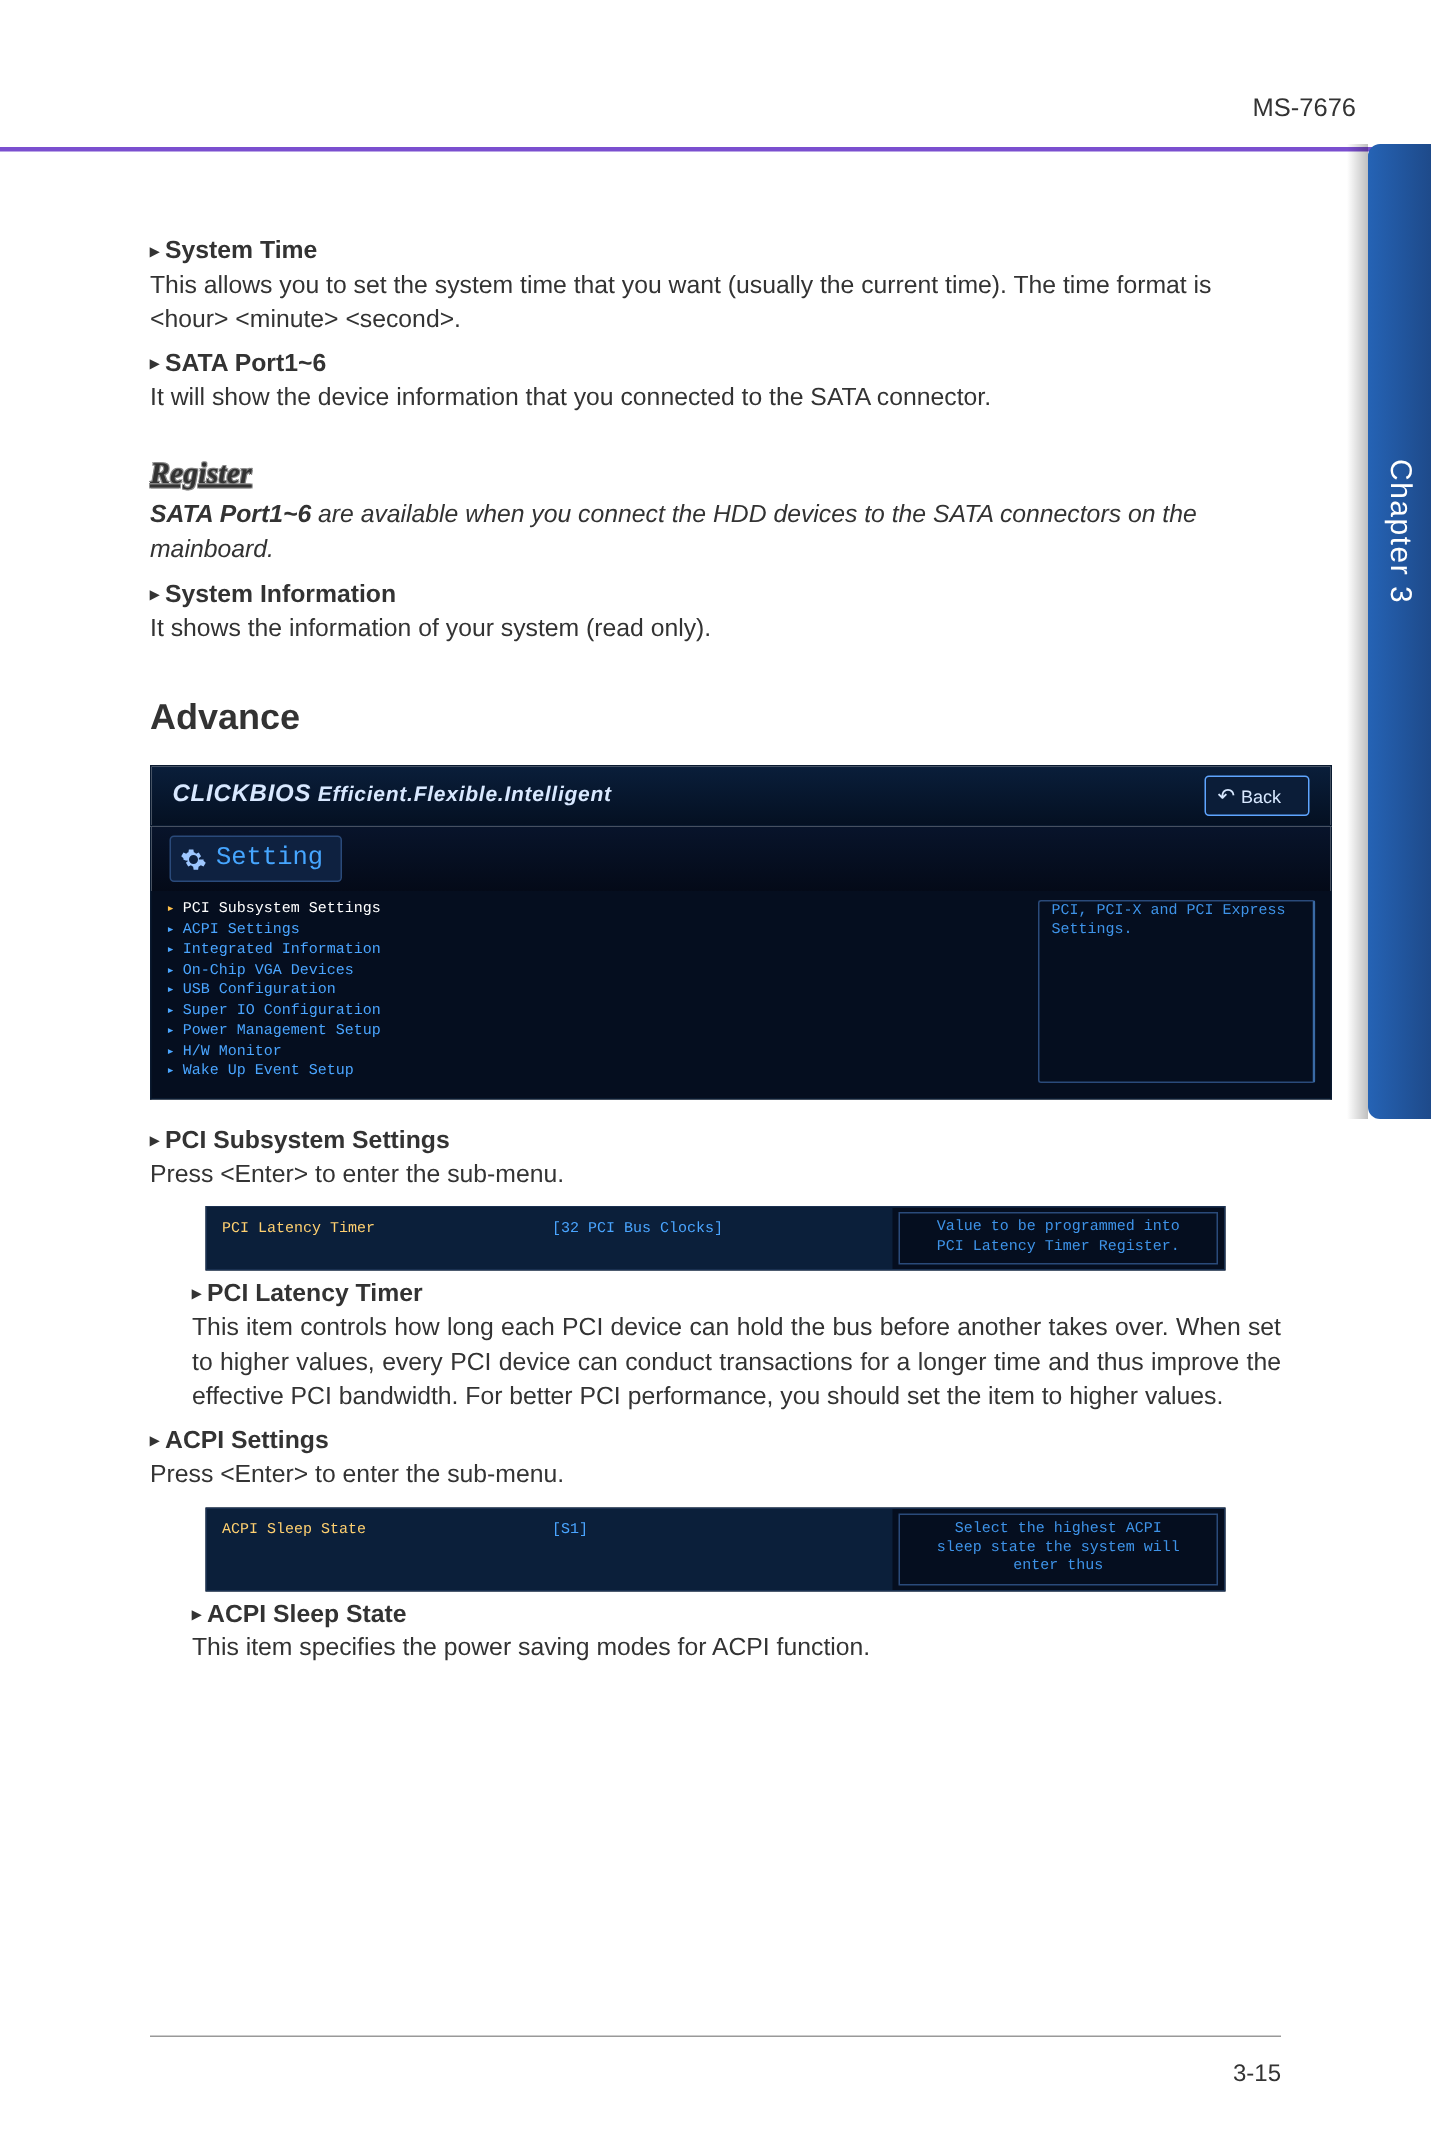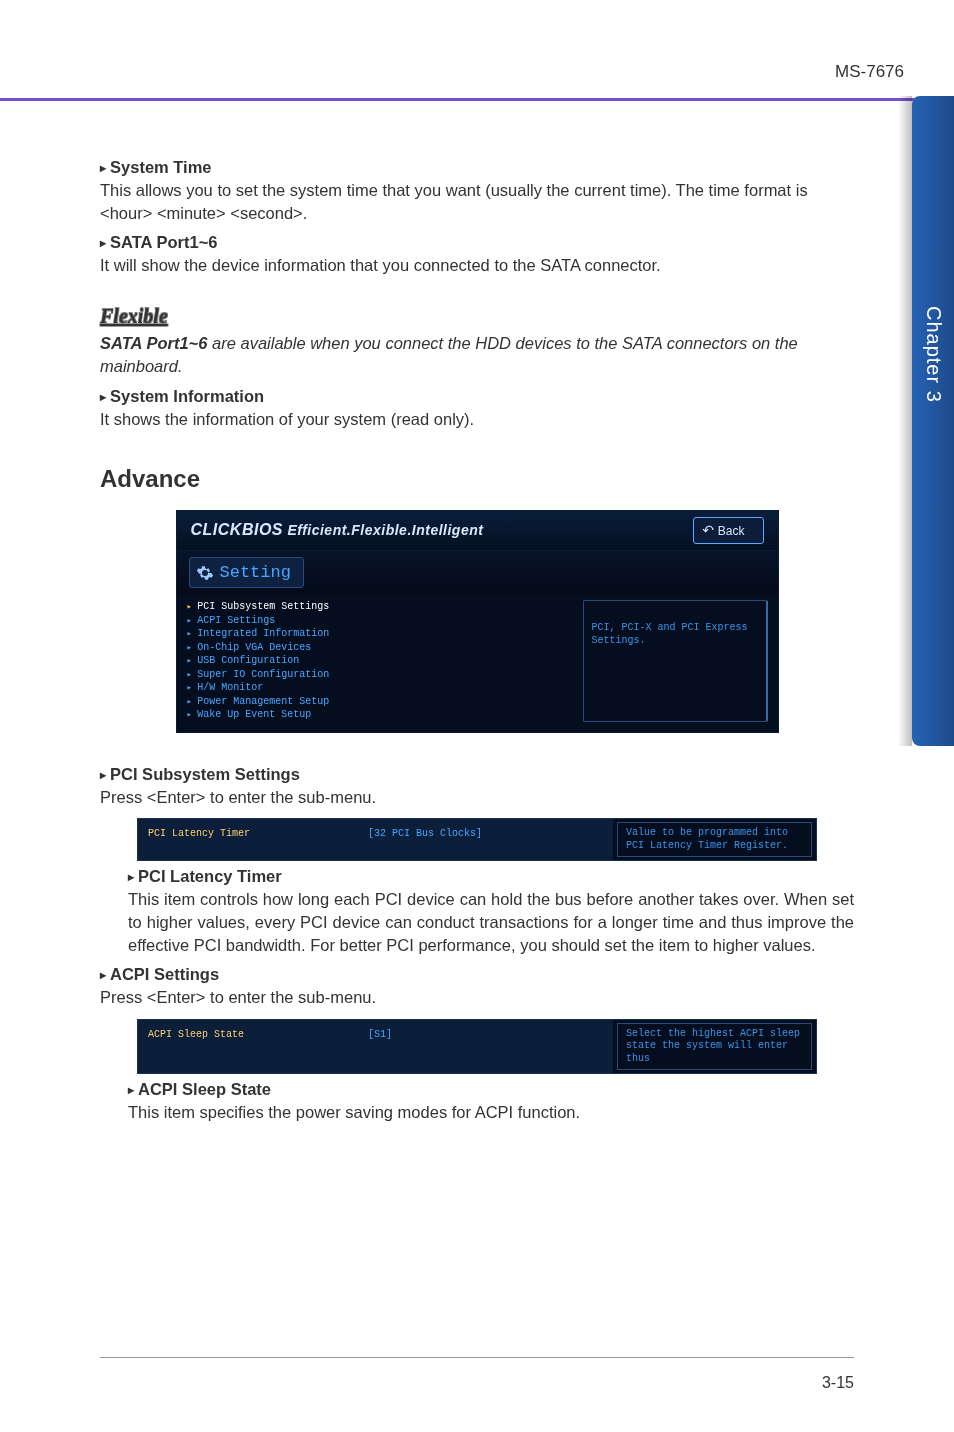--- a/index.html
+++ b/index.html
@@ -94,22 +94,22 @@
   .italic-line b {
     font-weight: bold;
   }
   .h2 {
     font-size: 24px;
     font-weight: bold;
     margin-top: 32px;
     margin-bottom: 14px;
   }
   .bios-shot {
-    margin: 14px auto 30px auto;
-    width: 603px;
+    margin: 14px auto 16px auto;
+    width: 788px;
   }
   .bios-header {
     background: linear-gradient(#0a1e3a, #041022);
     display: flex;
     align-items: center;
     justify-content: space-between;
     padding: 6px 14px;
     border: 1px solid #0a1a30;
   }
   .bios-logo {
@@ -179,21 +179,21 @@
     content: "▸ ";
     color: #4aa5ff;
     font-size: 9px;
   }
   .bios-left .item.sel { color: #ffffff; }
   .bios-left .item.sel::before { color: #ffc04a; }
   .bios-right {
     width: 185px;
     border: 1px solid #2a4a7a;
     border-right: 2px solid #3a6aa5;
-    padding: 20px 8px;
+    padding: 0 8px;
     font-family: "Courier New", monospace;
     font-size: 10px;
     color: #3e93e8;
     line-height: 1.3;
     border-radius: 2px;
   }
   .bios-strip {
     margin: 10px auto 4px auto;
     width: 680px;
     display: flex;
@@ -211,27 +211,28 @@
     border-right: 0;
     background: #0b1f3a;
   }
   .bios-strip .col2 {
     flex: 1;
     padding: 8px 10px;
     color: #4aa5ff;
     background: #0b1f3a;
   }
   .bios-strip .col3 {
-    width: 195px;
+    width: 213px;
     border-left: 1px solid #2a4a7a;
-    padding: 4px 8px;
+    padding: 4px 20px;
     color: #3e93e8;
     line-height: 1.25;
     margin: 3px 4px;
     border: 1px solid #2a4a7a;
+    text-align: center;
   }
   .footer {
     position: absolute;
     bottom: 74px;
     left: 100px;
     right: 100px;
     border-top: 1px solid #999;
   }
   .page-num {
     position: absolute;
@@ -259,21 +260,21 @@
 </div>
 
 <div class="content">
 
   <div class="sect-title">System Time</div>
   <div>This allows you to set the system time that you want (usually the current time). The time format is &lt;hour&gt; &lt;minute&gt; &lt;second&gt;.</div>
 
   <div class="sect-title">SATA Port1~6</div>
   <div>It will show the device information that you connected to the SATA connector.</div>
 
-  <div class="important-label">Flexible</div>
+  <div class="important-label">Register</div>
   <div class="italic-line">
     <b>SATA Port1~6</b><span> are available when you connect the HDD devices to the SATA connectors on the mainboard.</span>
   </div>
 
   <div class="sect-title">System Information</div>
   <div>It shows the information of your system (read only).</div>
 
   <div class="h2">Advance</div>
 
   <div class="bios-shot">
@@ -294,22 +295,22 @@
       </span>
     </div>
     <div class="bios-body">
       <div class="bios-left">
         <div class="item sel">PCI Subsystem Settings</div>
         <div class="item">ACPI Settings</div>
         <div class="item">Integrated Information</div>
         <div class="item">On-Chip VGA Devices</div>
         <div class="item">USB Configuration</div>
         <div class="item">Super IO Configuration</div>
+        <div class="item">Power Management Setup</div>
         <div class="item">H/W Monitor</div>
-        <div class="item">Power Management Setup</div>
         <div class="item">Wake Up Event Setup</div>
       </div>
       <div class="bios-right">PCI, PCI-X and PCI Express Settings.</div>
     </div>
   </div>
 
   <div class="sect-title">PCI Subsystem Settings</div>
   <div>Press &lt;Enter&gt; to enter the sub-menu.</div>
 
   <div class="bios-strip">

